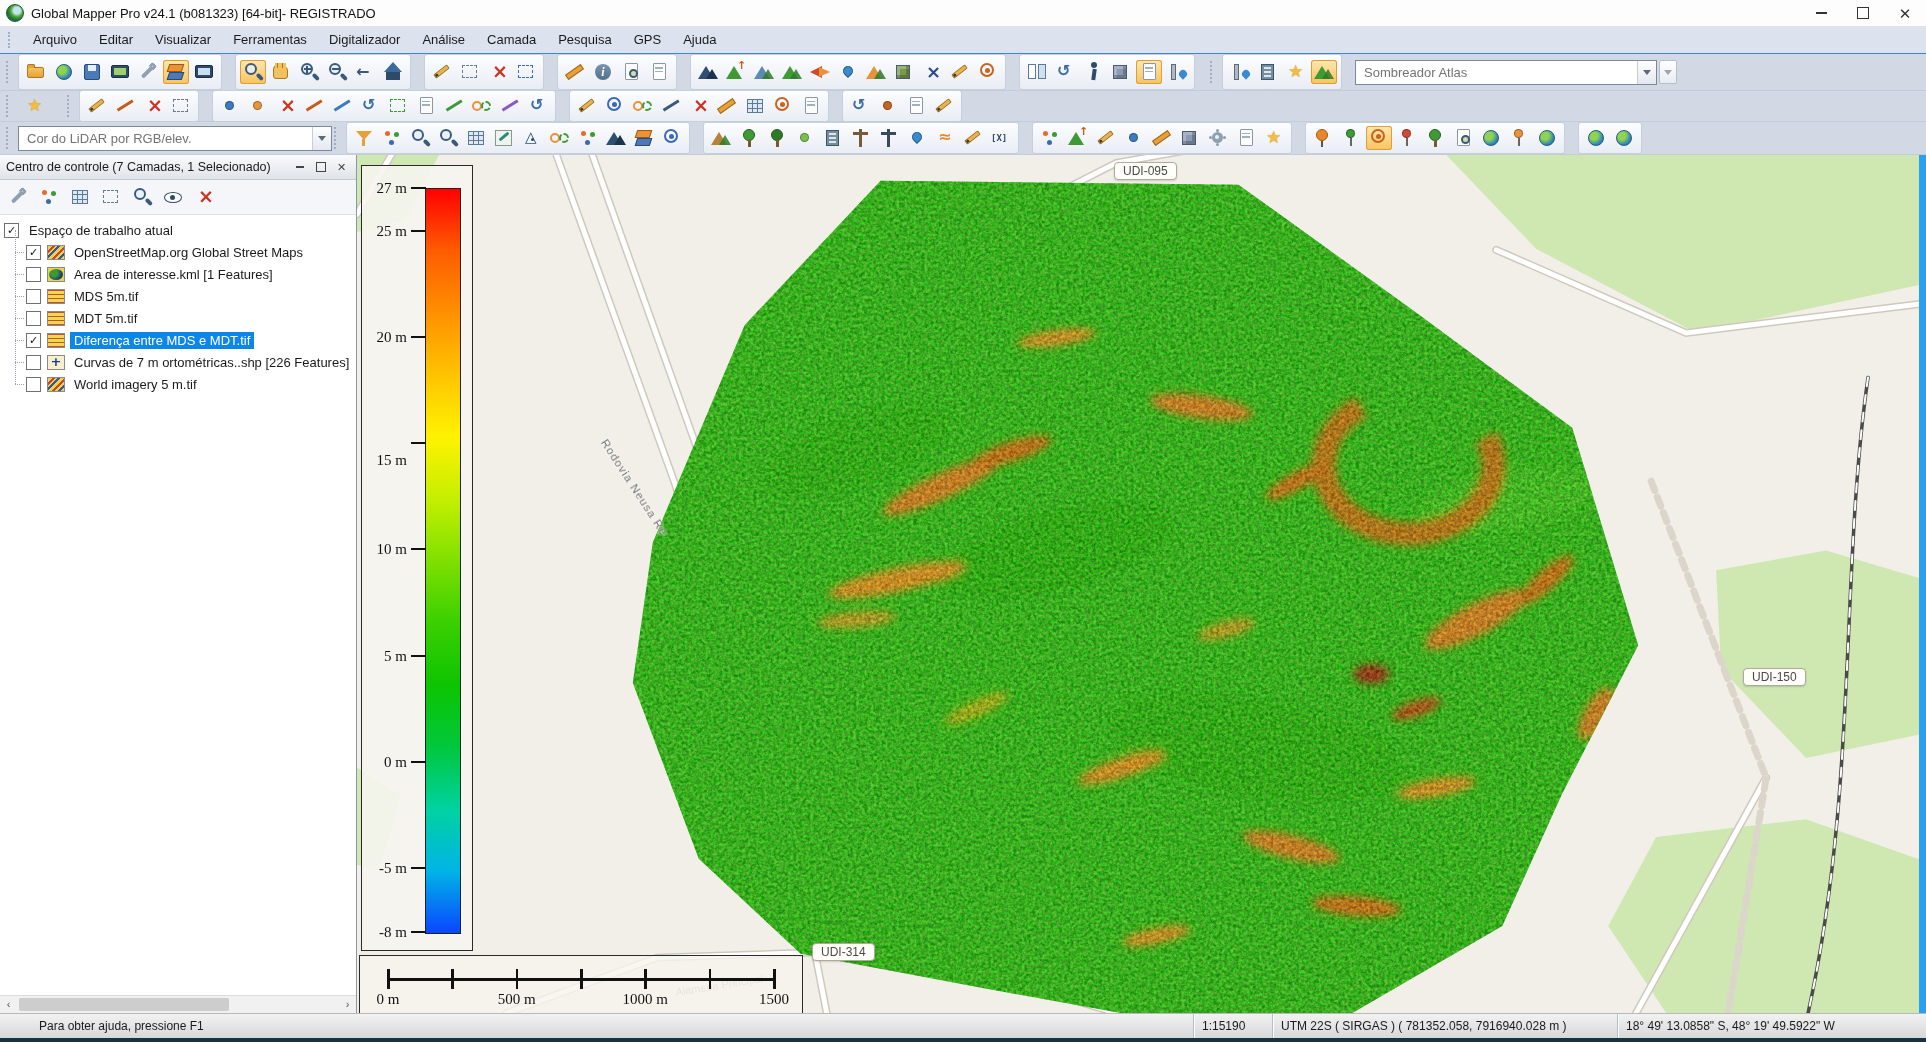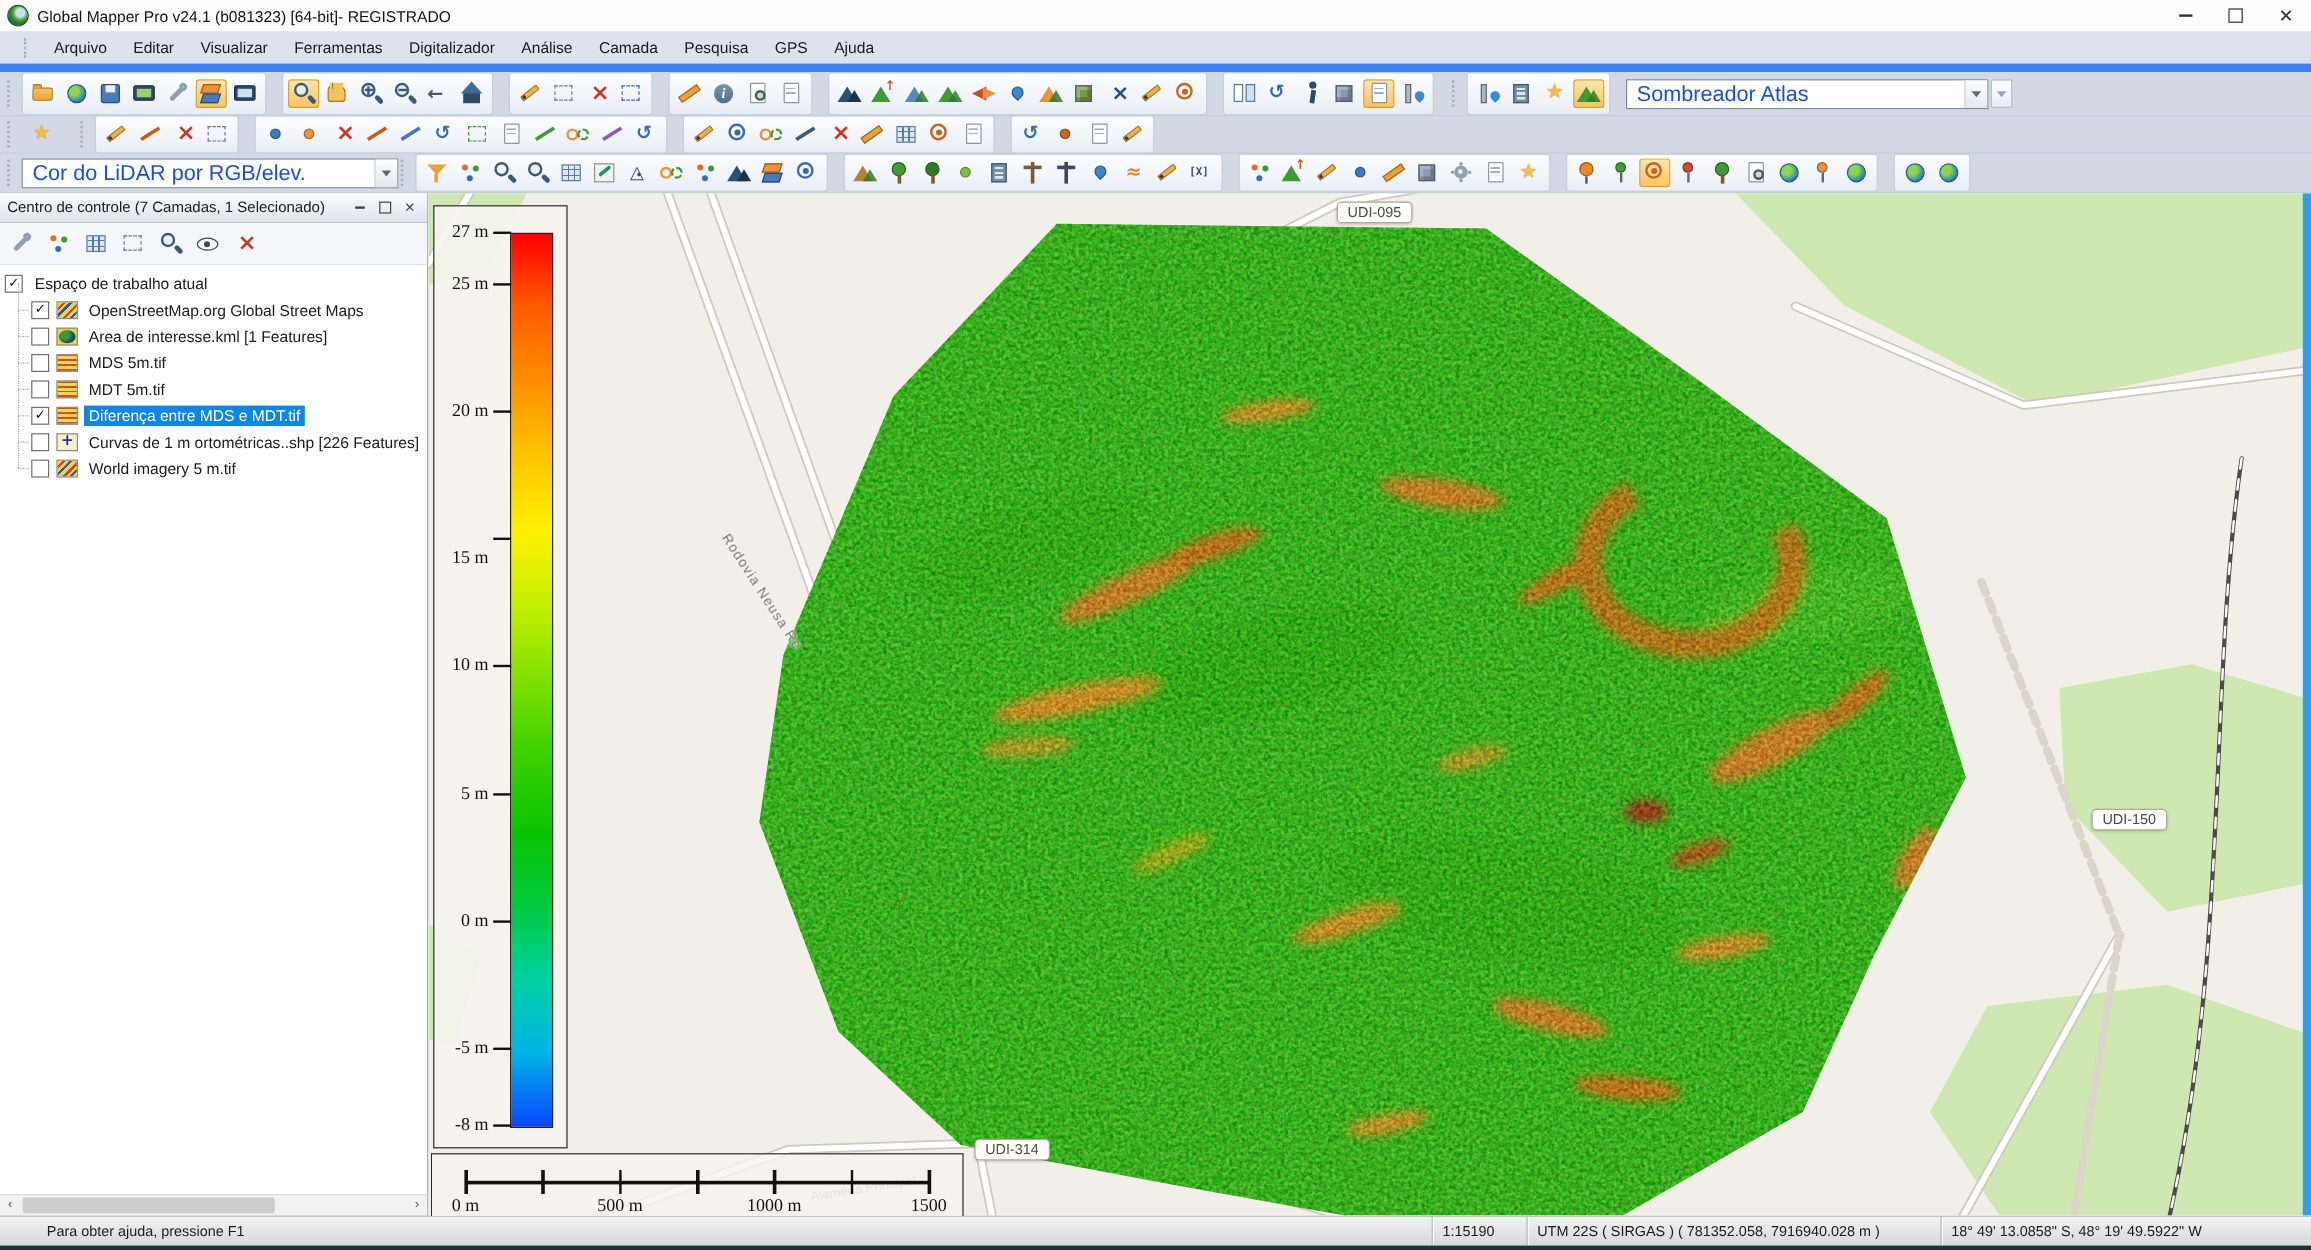--- a/index.html
+++ b/index.html
@@ -7,31 +7,31 @@
   
   .titlebar{height:26px;background:#fdfdfd;display:flex;align-items:center;padding-left:6px;border-bottom:1px solid #e2e2e2;}
   .applogo{width:16px;height:16px;border-radius:50%;background:radial-gradient(circle at 62% 35%,#bfe4f2 0 24%,#5aa52e 42%,#1f7a3a 62%,#0d5a78 100%);border:1px solid #1a5a30;margin-right:7px;}
   .apptitle{font-size:13px;color:#111;}
   .wbtns{margin-left:auto;display:flex;height:100%;}
   .wbtn{width:42px;display:flex;align-items:center;justify-content:center;color:#333;}
   .wbtn .bar{width:11px;height:1.5px;background:#333;}
   .wbtn .box{width:10px;height:10px;border:1.5px solid #333;}
   .wbtn.close{font-size:15px;line-height:1;}
   
-  .menubar{height:26px;background:#dde3ee;display:flex;align-items:center;padding-left:20px;border-bottom:7px solid #3b82f6;}
+  .menubar{height:26px;background:#dde3ee;display:flex;align-items:center;padding-left:8px;border-bottom:1px solid #3b82f6;}
   .menubar .handle{width:4px;height:16px;border-left:2px dotted #9fafc4;margin-right:8px;}
   .menuitem{padding:0 11px;line-height:26px;cursor:pointer;}
   
   .trow{display:flex;align-items:center;background:#d2d9e5;border-bottom:1px solid #c3ccda;padding-left:4px;}
   .trow1{height:36px;} .trow2{height:30px;} .trow3{height:32px;}
   .thandle{width:5px;height:22px;border-left:2px dotted #9fafc4;margin:0 5px 0 2px;flex:0 0 auto;}
   .tgroup{display:flex;align-items:center;background:linear-gradient(#fcfdff,#e9edf4);border:1px solid #c6cfdc;border-radius:3px;padding:1px 3px;margin-right:13px;height:28px;flex:0 0 auto;}
   .trow1 .tgroup{height:32px;}
   .combo{display:flex;align-items:center;height:23px;background:#fff;border:1px solid #7a8a9c;flex:0 0 auto;}
-  .combo .val{padding:0 8px;flex:1;color:#1d4ed8;white-space:nowrap;overflow:hidden;font-size:18px;}
+  .combo .val{padding:0 8px;flex:1;color:#737373;white-space:nowrap;overflow:hidden;font-size:13px;}
   .combo .arr{width:18px;height:100%;border-left:1px solid #c6cdd6;background:linear-gradient(#fefefe,#e4e8ee);display:flex;align-items:center;justify-content:center;}
   .combo .arr::before{content:'';border-left:4px solid transparent;border-right:4px solid transparent;border-top:5px solid #5a6a7c;}
   .minidrop{width:16px;height:22px;border:1px solid #b6bfcc;border-radius:2px;background:linear-gradient(#fff,#e8ecf2);display:flex;align-items:center;justify-content:center;margin-left:2px;}
   .minidrop::before{content:'';border-left:4px solid transparent;border-right:4px solid transparent;border-top:5px solid #9aa6b4;}
   
   .ic{width:26px;height:24px;border-radius:3px;position:relative;flex:0 0 auto;cursor:pointer;margin:0 1px;}
   .ic.active{background:linear-gradient(#fee7b0,#f8c35e);box-shadow:inset 0 0 0 1px #dd9f33;}
   .ic::before,.ic::after{content:'';position:absolute;box-sizing:border-box;}
   .k-folder::before{left:4px;top:7px;width:17px;height:11px;background:linear-gradient(#f6c35c,#e8a23a);border:1px solid #a87820;border-radius:2px;}
   .k-folder::after{left:4px;top:4px;width:8px;height:4px;background:#e8a23a;border:1px solid #a87820;border-bottom:none;border-radius:2px 2px 0 0;}
@@ -407,21 +407,21 @@
             <span class="lbl">MDT 5m.tif</span>
           </div>
           <div class="trowi child selected">
             <span class="cb">✓</span>
             <span class="li li-elev"></span>
             <span class="lbl">Diferença entre MDS e MDT.tif</span>
           </div>
           <div class="trowi child">
             <span class="cb"></span>
             <span class="li li-vector"></span>
-            <span class="lbl">Curvas de 1 m ortométricas..shp [226 Features]</span>
+            <span class="lbl">Curvas de 7 m ortométricas..shp [226 Features]</span>
           </div>
           <div class="trowi child">
             <span class="cb"></span>
             <span class="li li-osm"></span>
             <span class="lbl">World imagery 5 m.tif</span>
           </div>
         </div>
       <div class="hscroll">
         <span class="hsbtn">‹</span>
         <span class="hsthumb"></span>

